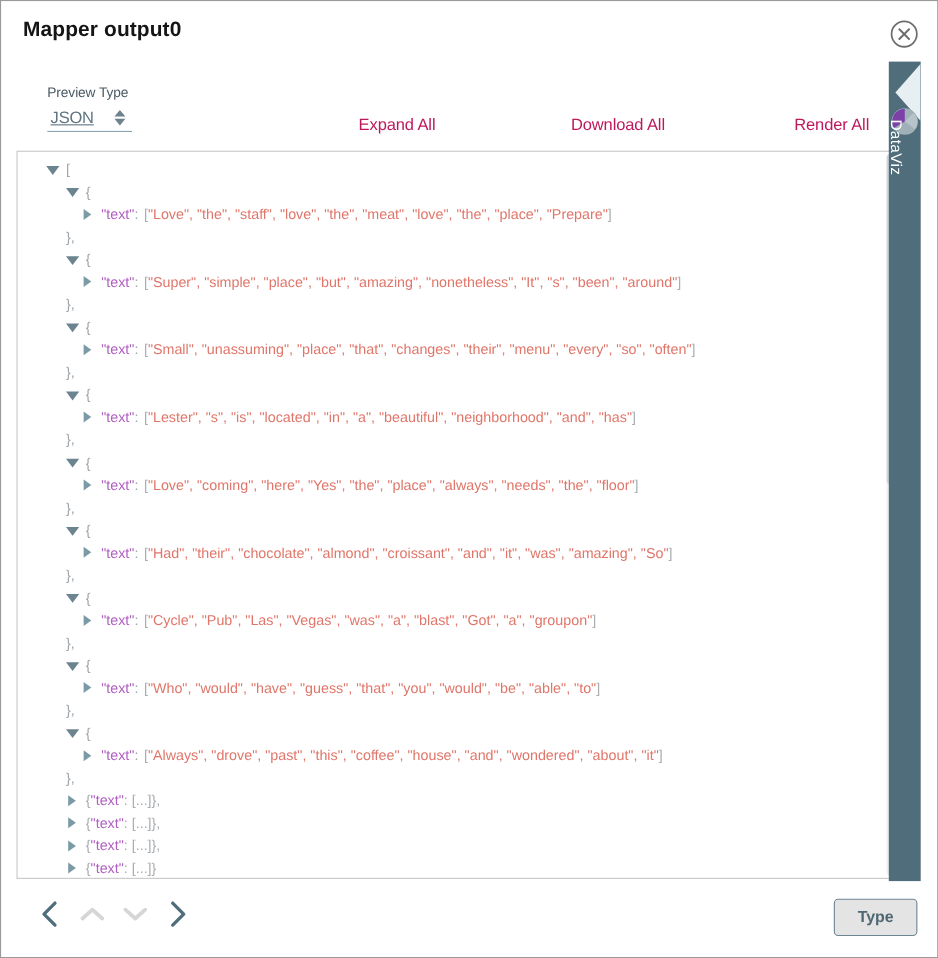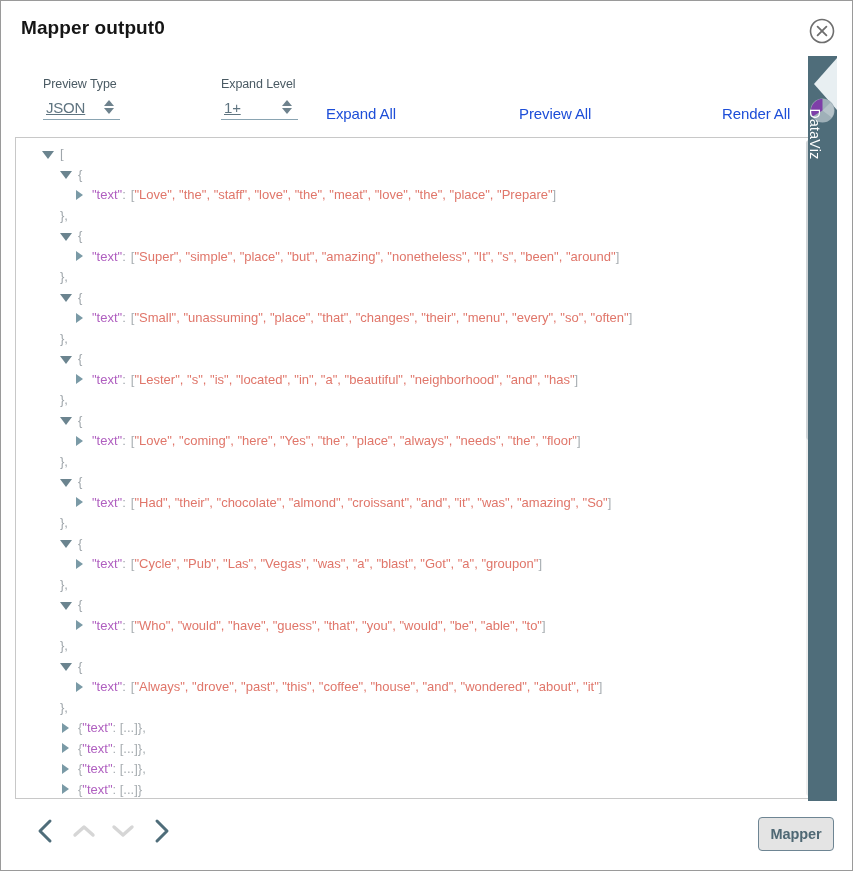--- a/index.html
+++ b/index.html
@@ -107,21 +107,21 @@
   .chk-lbl {
     font-size: 15px;
     color: #5c5c5c;
     white-space: nowrap;
     letter-spacing: -.1px;
   }
 
   .link {
     position: absolute;
     font-size: 15px;
-    color: #1d4ed8;
+    color: #be185d;
     white-space: nowrap;
     cursor: pointer;
     letter-spacing: -.1px;
   }
 
   
   .json-panel {
     position: absolute;
     left: 14px; top: 136px;
     width: 801px; height: 662px;
@@ -269,49 +269,39 @@
       <div class="spinner-box">
         <span class="spinner-val">JSON</span>
         <span class="spin-arrows">
           <span class="tri-up"></span>
           <span class="tri-dn"></span>
         </span>
       </div>
     </div>
 
 
-    <div class="spinner-group" style="left:220px; width:77px;">
-      <div class="spinner-label">Expand Level</div>
-      <div class="spinner-box">
-        <span class="spinner-val">1+</span>
-        <span class="spin-arrows">
-          <span class="tri-up"></span>
-          <span class="tri-dn"></span>
-        </span>
-      </div>
-    </div>
 
     <div class="chk-row">
       <div class="chk on" style="left:329px;">
         <span class="chk-box"></span>
         <span class="chk-lbl">Keys in Quotes</span>
       </div>
       <div class="chk on" style="left:459px;">
         <span class="chk-box"></span>
         <span class="chk-lbl">Render whitespace</span>
       </div>
       <div class="chk" style="left:620px;">
         <span class="chk-box"></span>
         <span class="chk-lbl">Formatted</span>
       </div>
       <span class="link" style="left:718px; top:2px;">Download</span>
     </div>
 
     <span class="link" style="left:325px; top:38px;">Expand All</span>
-    <span class="link" style="left:518px; top:38px;">Preview All</span>
+    <span class="link" style="left:518px; top:38px;">Download All</span>
     <span class="link" style="left:721px; top:38px;">Render All</span>
   </div>
 
   <div class="json-panel">
     <div class="json-inner" id="json-inner">
         <div class="jrow ind0">
           <span class="arrow down"></span>
           <span class="punct">[</span>
         </div>
         <div class="jrow ind1">
@@ -481,14 +471,14 @@
           <path d="M4 6 L13 14 L22 6" fill="none" stroke="#d6d6d6" stroke-width="3.4" stroke-linecap="round" stroke-linejoin="round"></path>
         </svg>
     </div>
     <div class="nav-btn">
       <svg width="20" height="26" viewBox="0 0 20 26">
           <path d="M5 3 L15 13 L5 23" fill="none" stroke="#4f6d7a" stroke-width="3" stroke-linecap="round" stroke-linejoin="round"></path>
         </svg>
     </div>
   </div>
 
-  <div class="close-btn">Mapper</div>
+  <div class="close-btn">Type</div>
 </div>
 
 </body></html>

